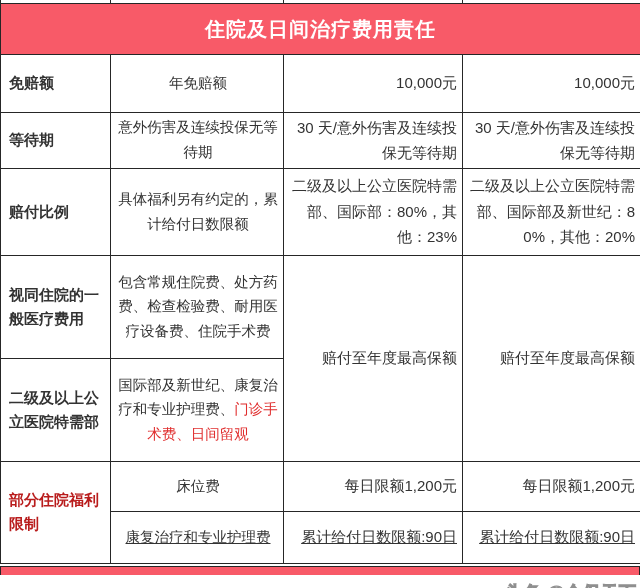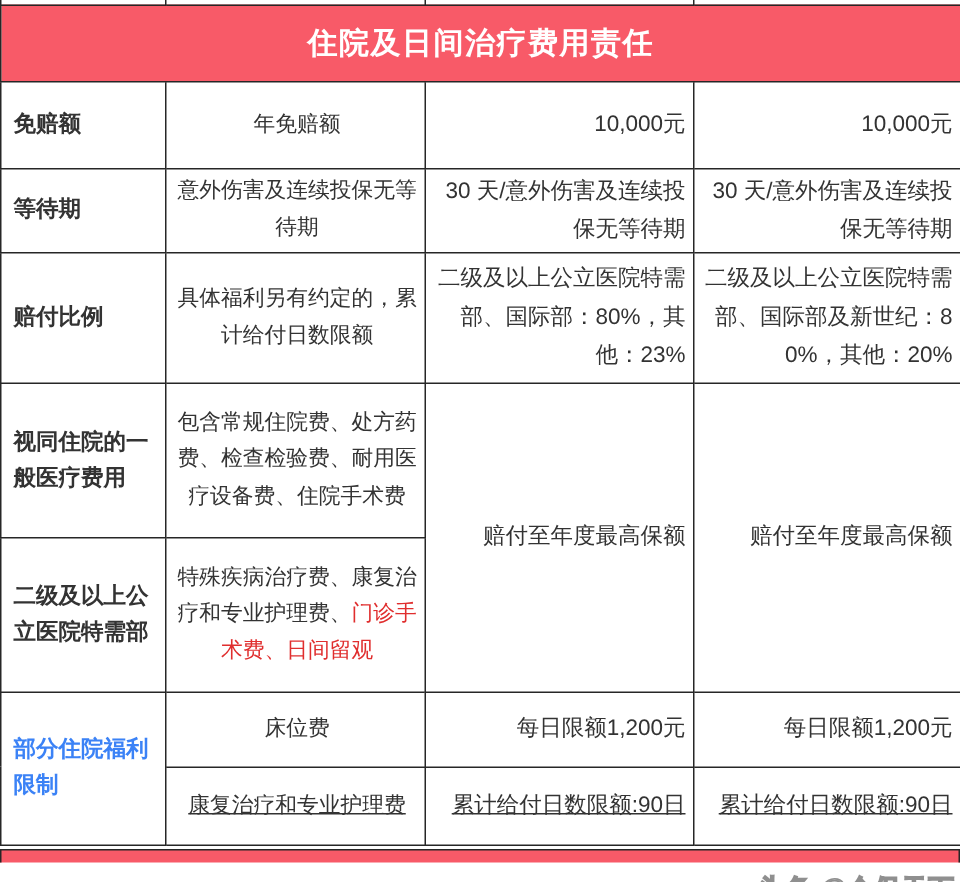--- a/index.html
+++ b/index.html
@@ -43,21 +43,21 @@
     letter-spacing: 1px;
   }
 
   th.rowlabel {
     text-align: left;
     font-weight: bold;
     padding: 2px 6px 2px 8px;
     font-size: 15px;
     line-height: 1.6;
   }
-  th.rowlabel.red { color: #3b82f6; }
+  th.rowlabel.red { color: #b91c1c; }
 
   td.desc {
     text-align: center;
     padding: 2px 5px 2px 7px;
     font-size: 14.5px;
   }
   td.val {
     text-align: right;
     padding: 2px 5px;
   }
@@ -141,21 +141,21 @@
 
     <tr class="r4">
       <th class="rowlabel">视同住院的一般医疗费用</th>
       <td class="desc">包含常规住院费、处方药费、检查检验费、耐用医疗设备费、住院手术费</td>
       <td class="val" rowspan="2">赔付至年度最高保额</td>
       <td class="val" rowspan="2">赔付至年度最高保额</td>
     </tr>
 
     <tr class="r5">
       <th class="rowlabel">二级及以上公立医院特需部</th>
-      <td class="desc"><span>特殊疾病治疗费、康复治疗和专业护理费、</span><span class="red-inline">门诊手术费、日间留观</span></td>
+      <td class="desc"><span>国际部及新世纪、康复治疗和专业护理费、</span><span class="red-inline">门诊手术费、日间留观</span></td>
     </tr>
 
     <tr class="r6">
       <th class="rowlabel red" rowspan="2">部分住院福利限制</th>
       <td class="desc">床位费</td>
       <td class="val">每日限额1,200元</td>
       <td class="val">每日限额1,200元</td>
     </tr>
 
     <tr class="r7">

